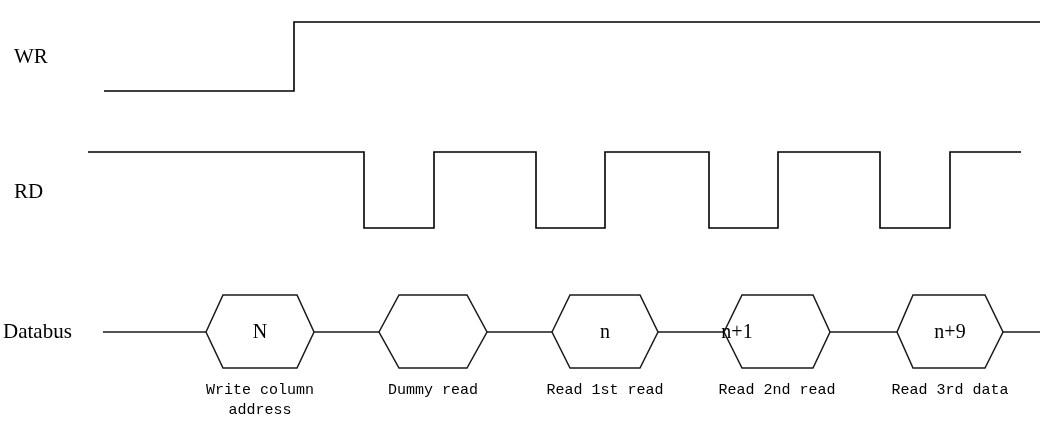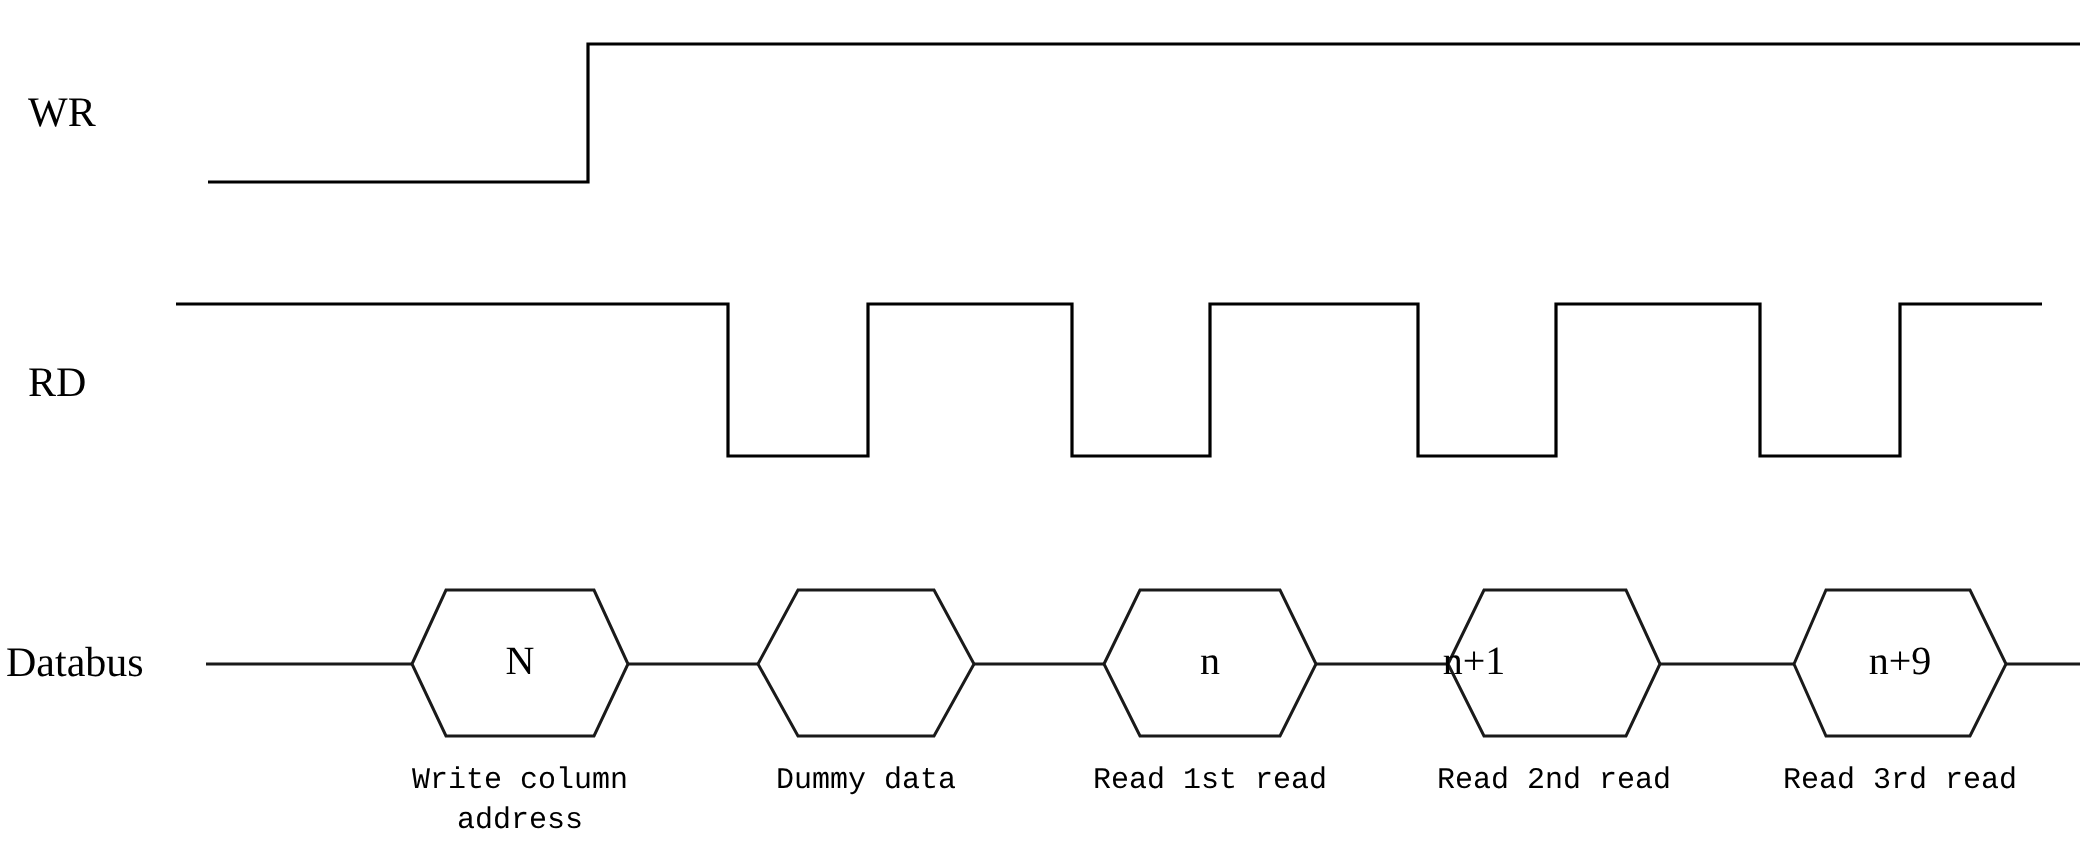--- a/index.html
+++ b/index.html
@@ -84,22 +84,22 @@
   </svg>
 
   <div class="row-label" style="left:14px; top:46px;">WR</div>
   <div class="row-label" style="left:14px; top:181px;">RD</div>
   <div class="row-label" style="left:3px; top:321px;">Databus</div>
 
   <div id="bus-text-layer">
       <div class="bus-value" style="left: 200px; top: 321px; width: 120px;">N</div>
       <div class="bus-caption" style="left: 170px; top: 381px; width: 180px;">Write column
 address</div>
-      <div class="bus-caption" style="left: 343px; top: 381px; width: 180px;">Dummy data</div>
+      <div class="bus-caption" style="left: 343px; top: 381px; width: 180px;">Dummy read</div>
       <div class="bus-value" style="left: 545px; top: 321px; width: 120px;">n</div>
       <div class="bus-caption" style="left: 515px; top: 381px; width: 180px;">Read 1st  read</div>
       <div class="bus-value" style="left: 677px; top: 321px; width: 120px;">n+1</div>
       <div class="bus-caption" style="left: 687px; top: 381px; width: 180px;">Read 2nd  read</div>
       <div class="bus-value" style="left: 890px; top: 321px; width: 120px;">n+9</div>
-      <div class="bus-caption" style="left: 860px; top: 381px; width: 180px;">Read 3rd  read</div>
+      <div class="bus-caption" style="left: 860px; top: 381px; width: 180px;">Read 3rd  data</div>
     </div>
 
 </div>
 
 </body></html>

